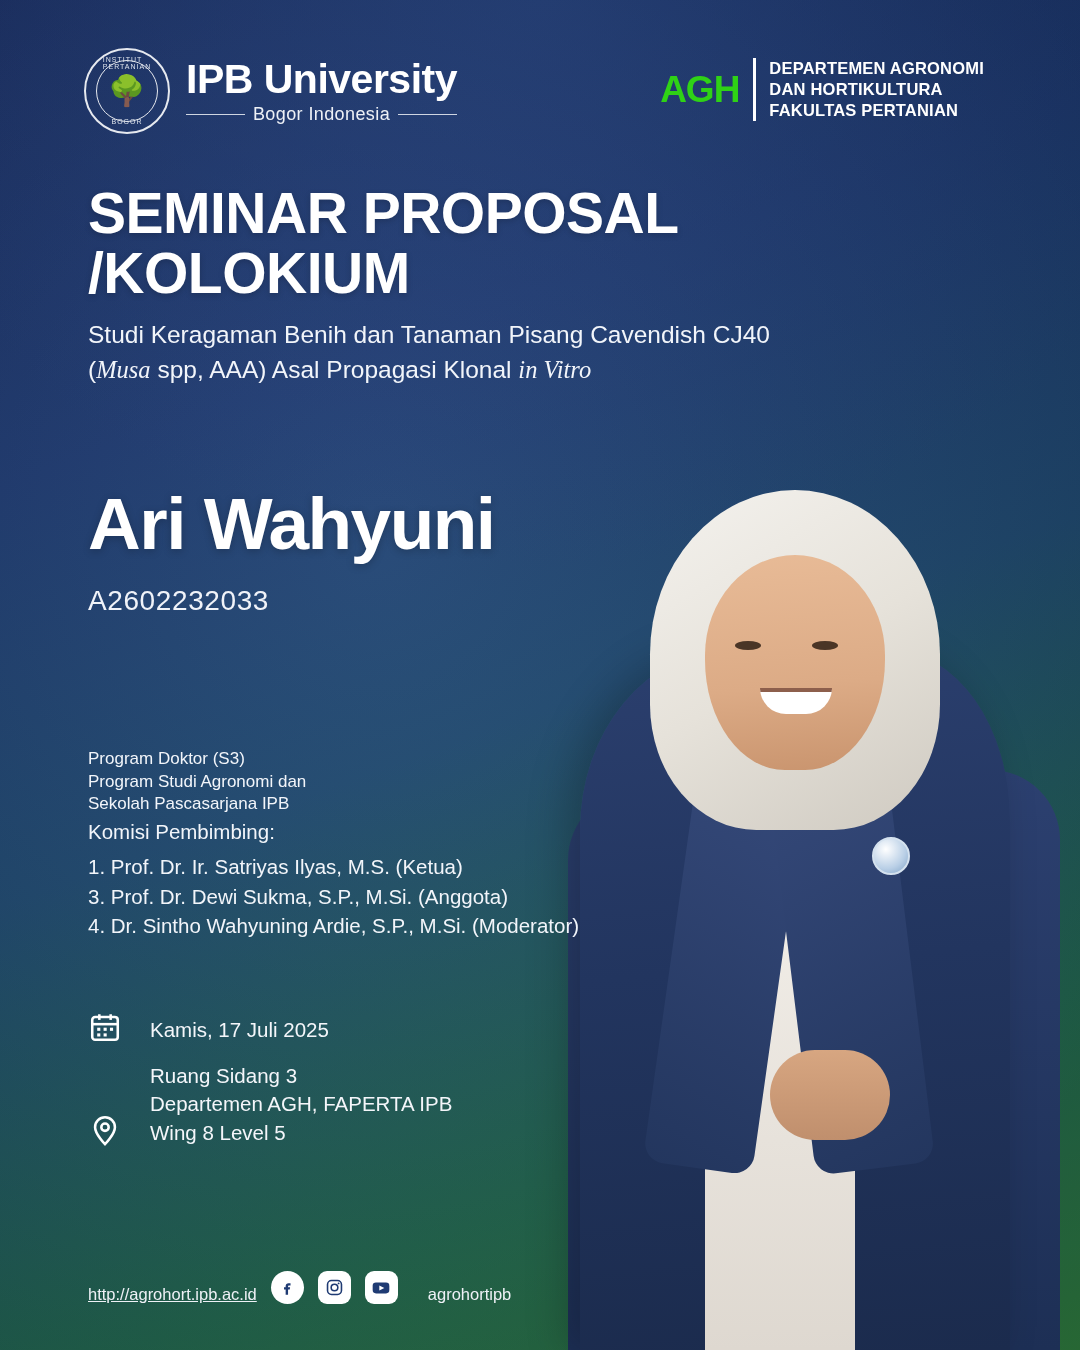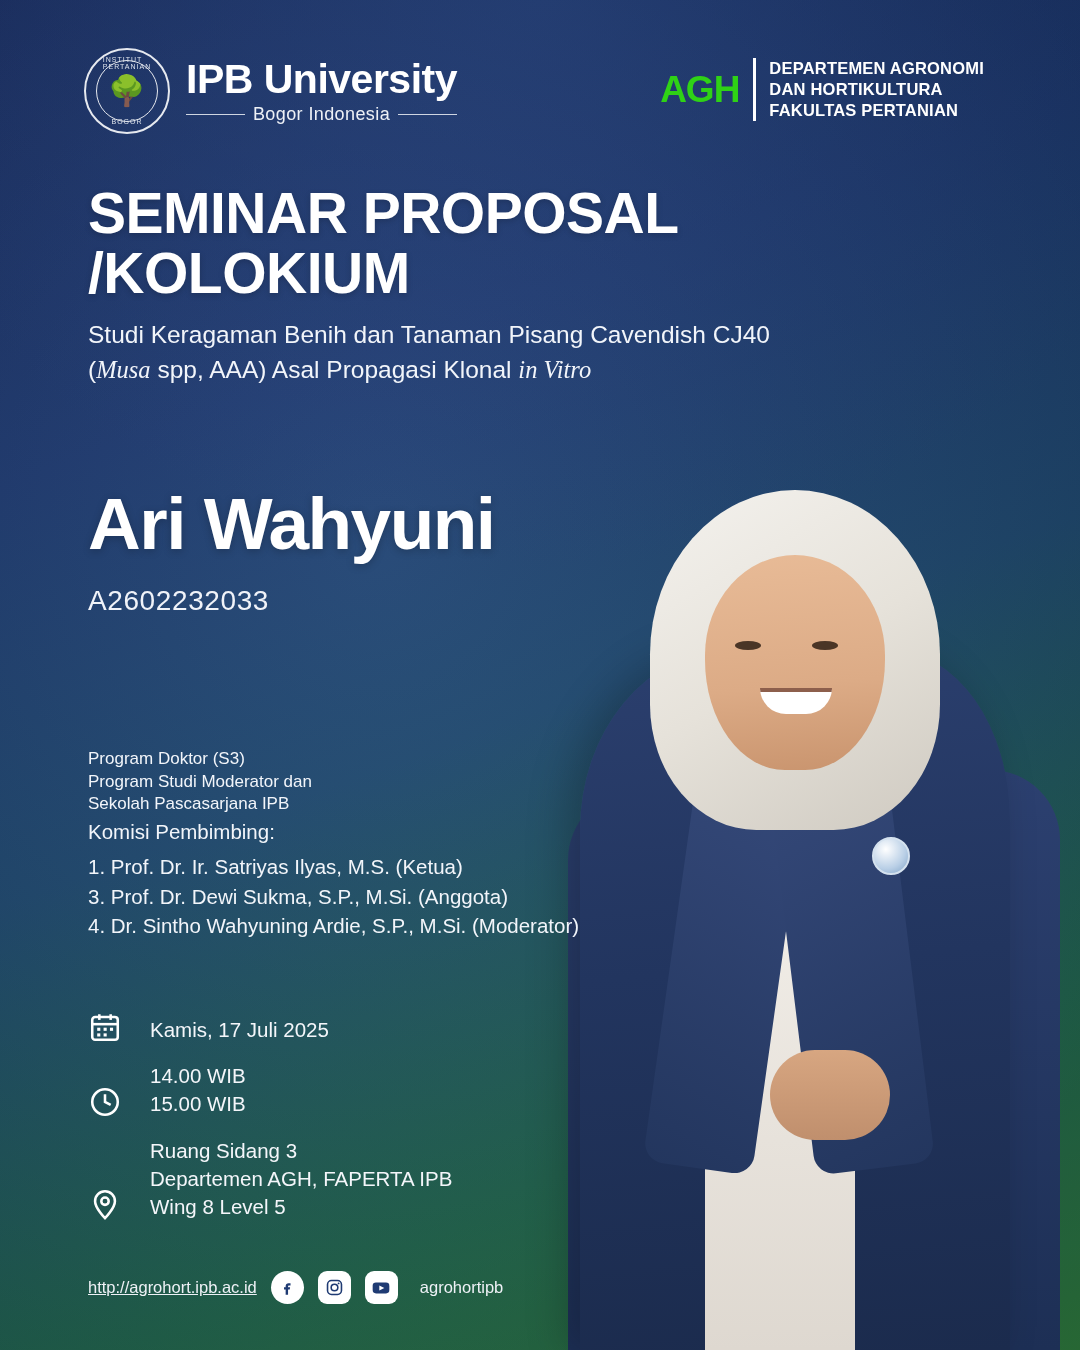--- a/index.html
+++ b/index.html
@@ -205,42 +205,42 @@
     color: #f4f6fa;
     padding-left: 16px;
   }
 
   
   .footer {
     position: absolute;
     left: 88px;
     bottom: 46px;
     display: flex;
-    align-items: center;
+    align-items: flex-end;
     gap: 14px;
   }
   .footer-url {
     font-size: 16.5px;
     color: #eef1f6;
     text-decoration: underline;
   }
   .social {
     width: 33px; height: 33px;
     border-radius: 50%;
     background: #ffffff;
     display: flex; align-items: center; justify-content: center;
     color: #1f3b73;
   }
   .social.square {
     border-radius: 9px;
   }
   .footer-handle {
     font-size: 16.5px;
     color: #eef1f6;
-    margin-left: 8px;
+    margin-left: 16px;
   }
 
   
   .photo {
     position: absolute;
     right: 0;
     bottom: 0;
     width: 560px;
     height: 1000px;
     pointer-events: none;
@@ -391,21 +391,21 @@
   <div class="subtitle">
     <div>Studi Keragaman Benih dan Tanaman Pisang Cavendish CJ40</div>
     <div><span>(</span><em>Musa</em><span> spp, AAA) Asal Propagasi Klonal </span><em>in Vitro</em></div>
   </div>
 
   <div class="name">Ari Wahyuni</div>
   <div class="nim">A2602232033</div>
 
   <div class="program">
     <div>Program Doktor (S3)</div>
-    <div>Program Studi Moderator dan</div>
+    <div>Program Studi Agronomi dan</div>
     <div>Sekolah Pascasarjana IPB</div>
   </div>
 
   <div class="komisi-label">Komisi Pembimbing:</div>
 
   <ul class="komisi-list">
     <li>1.  Prof. Dr. Ir. Satriyas Ilyas, M.S. (Ketua)</li>
     <li>3. Prof. Dr. Dewi Sukma, S.P., M.Si. (Anggota)</li>
     <li>4. Dr. Sintho Wahyuning Ardie, S.P., M.Si. (Moderator)</li>
   </ul>
@@ -423,32 +423,20 @@
         <rect x="6.5" y="12.5" width="2.2" height="2.2" fill="#ffffff" stroke="none"></rect>
         <rect x="11" y="12.5" width="2.2" height="2.2" fill="#ffffff" stroke="none"></rect>
         <rect x="15.5" y="12.5" width="2.2" height="2.2" fill="#ffffff" stroke="none"></rect>
         <rect x="6.5" y="16.5" width="2.2" height="2.2" fill="#ffffff" stroke="none"></rect>
         <rect x="11" y="16.5" width="2.2" height="2.2" fill="#ffffff" stroke="none"></rect>
       </svg>
     </div>
     <div class="info-text">Kamis, 17 Juli 2025</div>
   </div>
 
-  <div class="info-row">
-    <div class="info-icon">
-      <svg width="34" height="34" viewBox="0 0 24 24" fill="none" stroke="#ffffff" stroke-width="1.8">
-        <circle cx="12" cy="12" r="9"></circle>
-        <polyline points="12,6.5 12,12 16,14"></polyline>
-      </svg>
-    </div>
-    <div class="info-text">
-      <div>14.00 WIB</div>
-      <div>15.00 WIB</div>
-    </div>
-  </div>
 
   <div class="info-row">
     <div class="info-icon">
       <svg width="34" height="34" viewBox="0 0 24 24" fill="none" stroke="#ffffff" stroke-width="1.8">
         <path d="M12 22s7-7.2 7-12a7 7 0 1 0-14 0c0 4.8 7 12 7 12z"></path>
         <circle cx="12" cy="10" r="2.6"></circle>
       </svg>
     </div>
     <div class="info-text">
       <div>Ruang Sidang 3</div>

